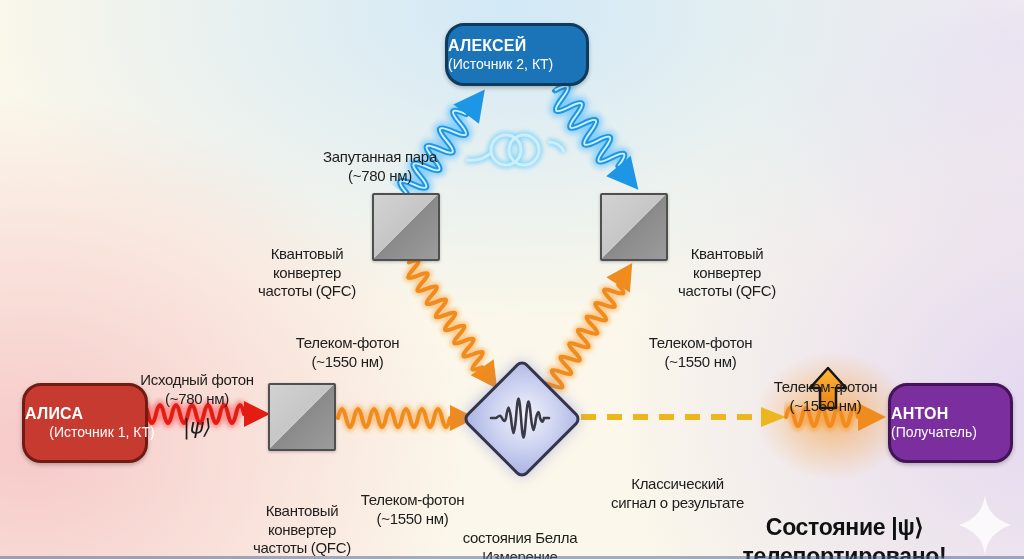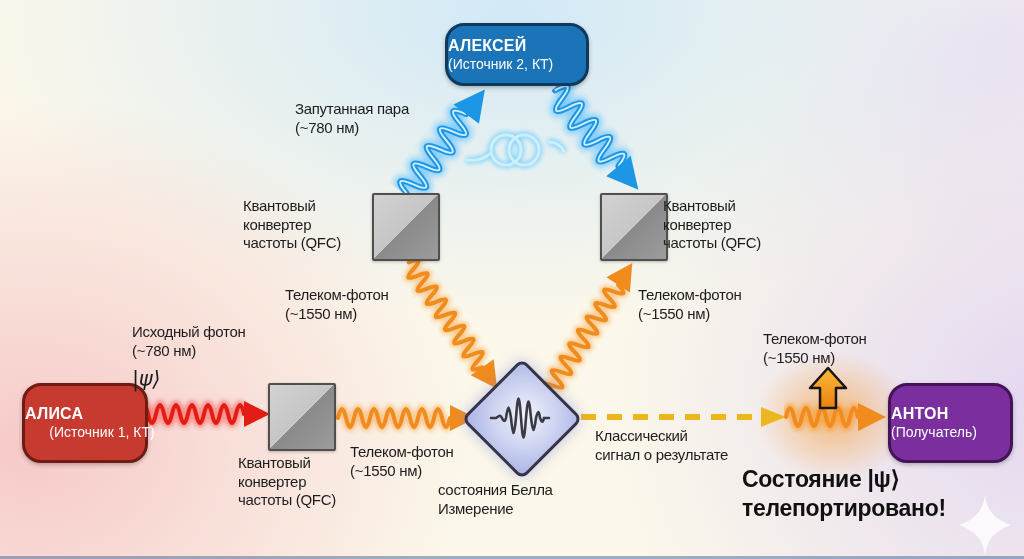--- a/index.html
+++ b/index.html
@@ -27,21 +27,21 @@
        box-shadow:0 1px 3px rgba(0,0,0,.25);}
   #qfc-a{left:372px;top:193px;}
   #qfc-b{left:600px;top:193px;}
   #qfc-c{left:268px;top:383px;}
 
   #bsm-diamond{position:absolute;left:479px;top:376px;width:80px;height:80px;
        transform:rotate(45deg);border:3px solid #34344c;border-radius:8px;
        background:radial-gradient(circle at 50% 45%, #f4f5fd 0%, #ccd2f0 55%, #aab3e4 100%);
        box-shadow:0 0 14px rgba(120,130,220,.45);}
 
-  .lbl{position:absolute;text-align:left;font-size:15px;line-height:1.24;letter-spacing:-.3px;}
+  .lbl{position:absolute;text-align:center;font-size:15px;line-height:1.24;letter-spacing:-.3px;margin-top:48px;}
   .lbl div{white-space:nowrap;}
   #lbl-entangled{left:295px;top:100px;width:170px;}
   #lbl-qfc-a{left:243px;top:197px;width:128px;}
   #lbl-qfc-b{left:663px;top:197px;width:128px;}
   #lbl-qfc-c{left:238px;top:454px;width:128px;}
   #lbl-tele-ul{left:285px;top:286px;width:125px;}
   #lbl-tele-ur{left:638px;top:286px;width:125px;}
   #lbl-tele-bot{left:350px;top:443px;width:125px;}
   #lbl-tele-anton{left:763px;top:330px;width:125px;}
   #lbl-source{left:132px;top:323px;width:130px;}

